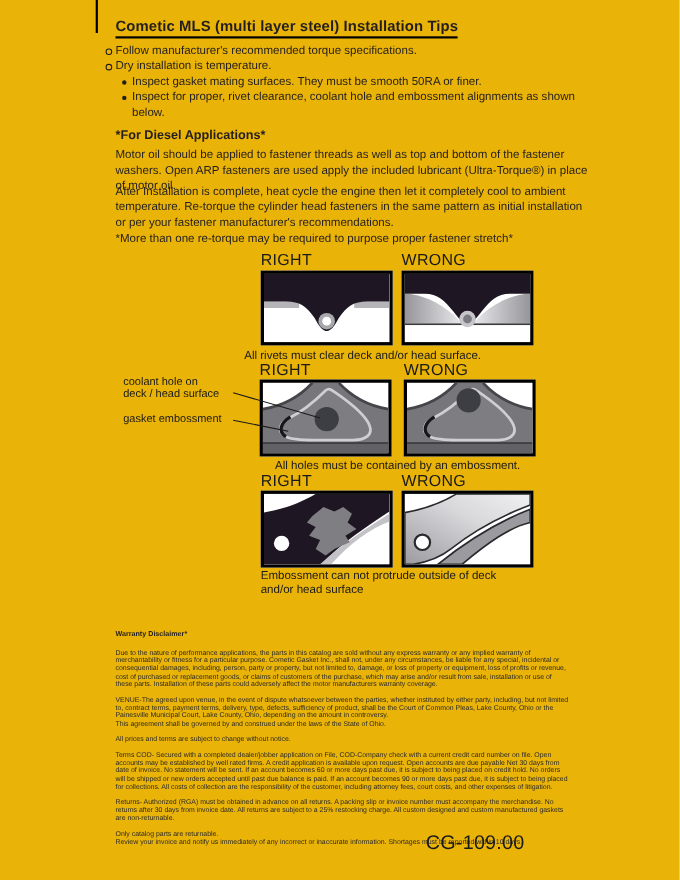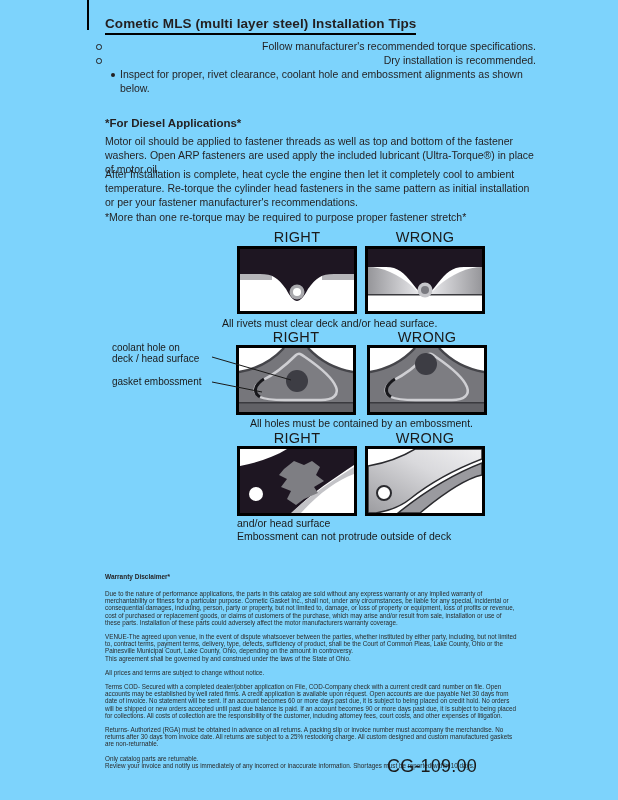--- a/index.html
+++ b/index.html
@@ -1,46 +1,46 @@
 <!DOCTYPE html>
 <html><head>
 <meta charset="utf-8">
 <style>
   html,body { margin:0; padding:0; background:#ffffff; }
   .page {
-    position:relative; width:618px; height:800px; background:#7dd3fc;
+    position:relative; width:618px; height:800px; background:#eab308;
     font-family:"Liberation Sans", sans-serif; color:#231f20; overflow:hidden;
   }
   .abs { position:absolute; }
   .edge-mark { left:87px; top:0; width:2px; height:30px; background:#000; }
 
   .title {
     left:105px; top:16px; font-size:13.5px; font-weight:bold;
     border-bottom:2px solid #000; padding-bottom:2px; letter-spacing:0.1px;
   }
   .bullets { left:96px; top:39px; font-size:10.5px; line-height:14px; width:440px; }
-  .brow { display:flex;justify-content:space-between; }
+  .brow { display:flex; }
   .brow .mk { width:9px; flex:0 0 9px; position:relative; }
   .mk-circle::before {
     content:""; position:absolute; left:0; top:5px; width:3.5px; height:3.5px;
     border:1px solid #231f20; border-radius:50%;
   }
   .sub { margin-left:15px; }
   .mk-dot::before {
     content:""; position:absolute; left:0; top:5.5px; width:4px; height:4px;
     background:#231f20; border-radius:50%;
   }
 
   .h2 { left:105px; top:117px; font-size:11.5px; font-weight:bold;text-align:right; }
   .para { font-size:10.5px; line-height:14px; width:430px; }
   .p1 { left:105px; top:134px; }
   .p2 { left:105px; top:167px; }
   .p3 { left:105px; top:210px; }
 
-  .dg-label { width:120px; text-align:center; font-size:14.5px; letter-spacing:0.3px; color:#1a1a1a; }
+  .dg-label { width:120px; font-size:14.5px; letter-spacing:0.3px; color:#1a1a1a; }
   .panel { width:120px; height:68px; border:3px solid #000; box-sizing:border-box; background:#fff; }
   .panel svg { display:block; width:114px; height:62px; }
   .panel70 { height:70px; }
   .panel70 svg { height:64px; }
   .caption { font-size:10.5px; line-height:13px; color:#1a1a1a; }
 
   .side-label { text-align:left; font-size:10px; line-height:11px; color:#1a1a1a; }
 
   .warr-head { left:105px; top:573px; font-size:6.5px; font-weight:bold; }
   .warranty { left:105px; top:583px; width:412px; font-size:6.3px; line-height:7.2px; color:#2a2a2a; }
@@ -58,21 +58,25 @@
 
   <div class="abs title">Cometic MLS (multi layer steel) Installation Tips</div>
 
   <div class="abs bullets">
     <div class="brow">
       <span class="mk mk-circle"></span>
       <span>Follow manufacturer's recommended torque specifications.</span>
     </div>
     <div class="brow">
       <span class="mk mk-circle"></span>
-      <span>Dry installation is recommended.</span>
+      <span>Dry installation is temperature.</span>
+    </div>
+    <div class="brow sub">
+      <span class="mk mk-dot"></span>
+      <span>Inspect gasket mating surfaces.  They must be smooth 50RA or finer.</span>
     </div>
     <div class="brow sub">
       <span class="mk mk-dot"></span>
       <span>Inspect for proper, rivet clearance, coolant hole and embossment alignments as shown below.</span>
     </div>
   </div>
 
   <div class="abs h2">*For Diesel Applications*</div>
   <div class="abs para p1">Motor oil should be applied to fastener threads as well as top and bottom of the fastener washers. Open ARP fasteners are used apply the included lubricant (Ultra-Torque®) in place of motor oil.</div>
   <div class="abs para p2">After Installation is complete, heat cycle the engine then let it completely cool to ambient temperature. Re-torque the cylinder head fasteners in the same pattern as initial installation or per your fastener manufacturer's recommendations.</div>
@@ -183,22 +187,22 @@
         </linearGradient>
       </defs>
       <rect width="114" height="64" fill="#ffffff"></rect>
       <path d="M0,17 C17,14 34,8 47,0 L114,0 V10 C88,20 62,34 42,50 C32,58 20,62 8,64 L0,64 Z" fill="url(#g3)" stroke="#2a2a2e" stroke-width="1.5"></path>
       <path d="M114,14 C88,24 60,40 30,64 L52,64 C76,44 96,30 114,26 Z" fill="#9a9a9f" stroke="#2a2a2e" stroke-width="1.5"></path>
       <circle cx="16" cy="44" r="7" fill="#ffffff" stroke="#2a2a2e" stroke-width="2"></circle>
     </svg>
   </div>
 
   <div class="abs caption" style="left:237px; top:517px; width:260px;">
+    <div>Embossment can not protrude outside of deck</div>
     <div>and/or head surface</div>
-    <div>Embossment can not protrude outside of deck</div>
   </div>
 
   <div class="abs warr-head">Warranty Disclaimer*</div>
   <div class="abs warranty">
     <p class="gap">Due to the nature of performance applications, the parts in this catalog are sold without any express warranty or any implied warranty of merchantability or fitness for a particular purpose.  Cometic Gasket Inc., shall not, under any circumstances, be liable for any special, incidental or consequential damages, including, person, party or property, but not limited to, damage, or loss of property or equipment, loss of profits or revenue, cost of purchased or replacement goods, or claims of customers of the purchase, which may arise and/or result from sale, installation or use of these parts.  Installation of these parts could adversely affect the motor manufacturers warranty coverage.</p>
     <p class="gap">VENUE-The agreed upon venue, in the event of dispute whatsoever between the parties, whether instituted by either party, including, but not limited to, contract terms, payment terms, delivery, type, defects, sufficiency of product, shall be the Court of Common Pleas, Lake County, Ohio or the Painesville Municipal Court, Lake County, Ohio, depending on the amount in controversy.</p>
     <p>This agreement shall be governed by and construed under the laws of the State of Ohio.</p>
     <p class="gap">All prices and terms are subject to change without notice.</p>
     <p class="gap">Terms COD- Secured with a completed dealer/jobber application on File, COD-Company check with a current credit card number on file.  Open accounts may be established by well rated firms.  A credit application is available upon request.  Open accounts are due payable Net 30 days from date of invoice.  No statement will be sent.  If an account becomes 60 or more days past due, it is subject to being placed on credit hold.  No orders will be shipped or new orders accepted until past due balance is paid.  If an account becomes 90 or more days past due, it is subject to being placed for collections.  All costs of collection are the responsibility of the customer, including attorney fees, court costs, and other expenses of litigation.</p>
     <p class="gap">Returns- Authorized (RGA) must be obtained in advance on all returns.  A packing slip or invoice number must accompany the merchandise.  No returns after 30 days from invoice date.  All returns are subject to a 25% restocking charge.  All custom designed and custom manufactured gaskets are non-returnable.</p>

